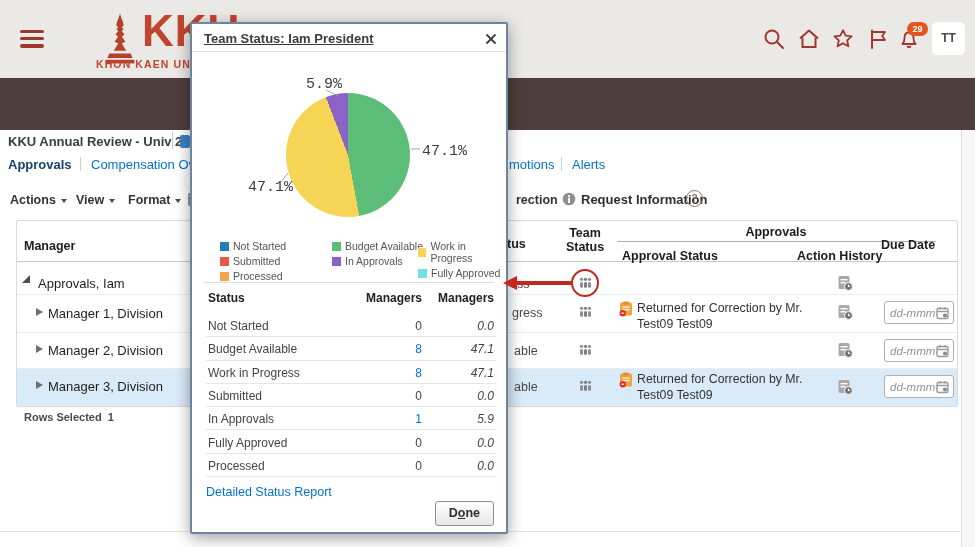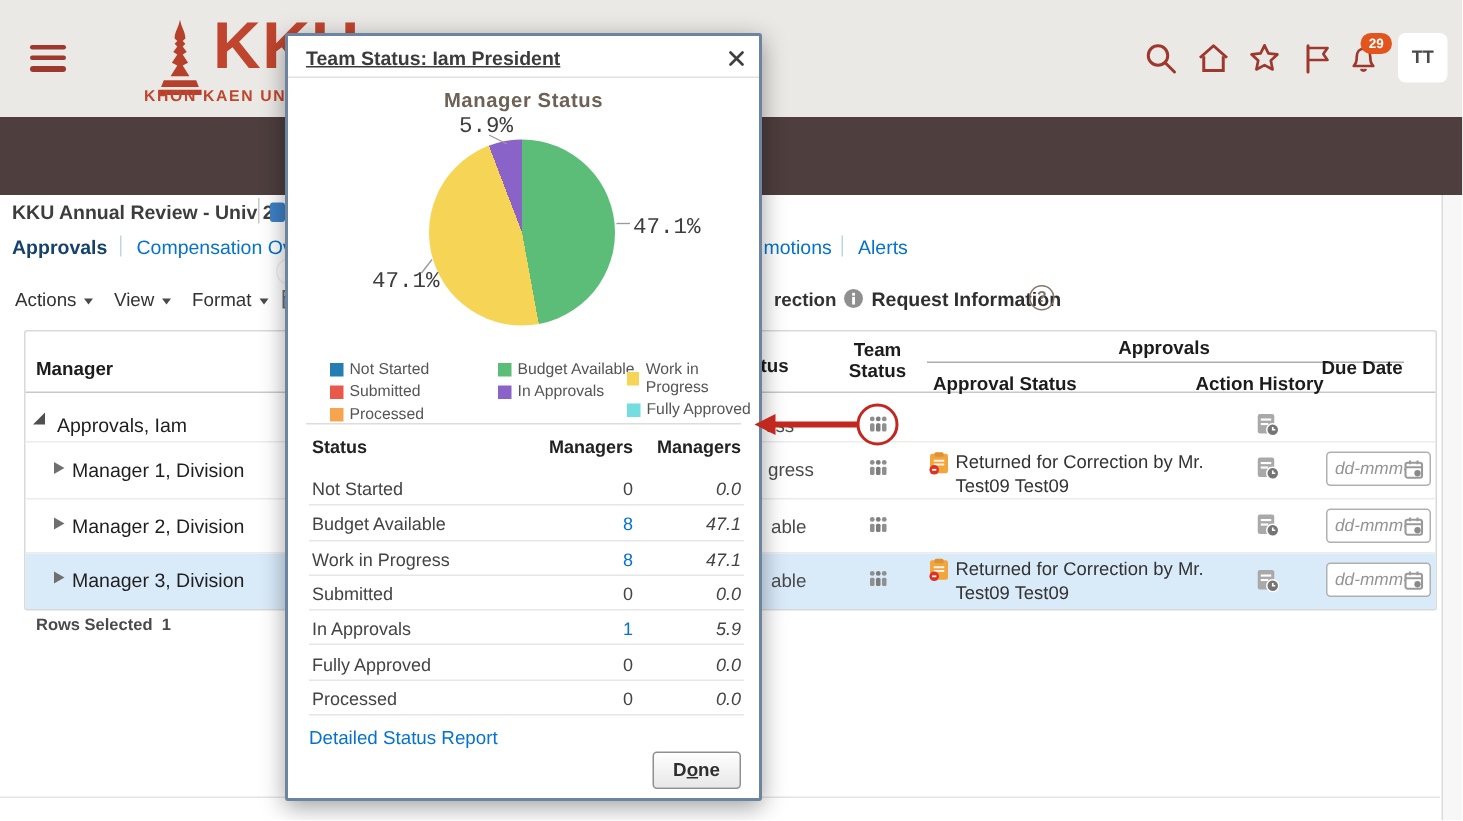--- a/index.html
+++ b/index.html
@@ -34,21 +34,21 @@
     background:rgba(255,255,255,.05); color:#fff; font-size:13.5px; text-align:center; line-height:26px; cursor:pointer; }
 
   
   .crumb { left:8px; top:134px; font-size:13px; font-weight:700; color:#3d3d3d; }
   .crumb-sep { left:172px; top:132px; width:1px; height:17px; background:#c9c9c9; }
   .crumb-icon { left:180px; top:135px; width:10px; height:13px; background:#3e80c6; border-radius:2px; }
   .tab { top:157px; font-size:13px; cursor:pointer; }
   .tab-active { color:#15416b; font-weight:700; }
   .tab-link { color:#0572ce; }
   .tab-sep { top:157px; width:1px; height:14px; background:#bfd3e6; }
-  .menu-item { top:193px; font-size:12.5px; color:#333; font-weight:400; cursor:pointer; }
+  .menu-item { top:193px; font-size:12.5px; color:#333; font-weight:700; cursor:pointer; }
   .caret { display:inline-block; width:0; height:0; border-left:3.5px solid transparent; border-right:3.5px solid transparent;
     border-top:4.5px solid #4a4a4a; margin-left:5px; vertical-align:middle; }
   .frag-text { font-size:12.5px; color:#333; font-weight:600; }
   .req-info { left:581px; top:192px; font-size:13px; color:#2f2f2f; font-weight:600; cursor:pointer; }
   .help-brown { left:686px; top:190px; width:17px; height:17px; border:1.5px solid #85756a; border-radius:50%;
     color:#85756a; font-size:10.5px; font-weight:700; text-align:center; line-height:14px; cursor:pointer; }
 
   
   .grid-panel { left:16px; top:220px; width:942px; height:187px; background:#fff; border:1px solid #d9d9d9; border-radius:2px; }
   .hdr-line { background:#c9c9c9; height:1px; }
@@ -340,21 +340,20 @@
 
   <div class="abs popup">
     <div class="abs pop-header">
       <div class="abs pop-title">Team Status: Iam President</div>
       <svg class="abs pop-close" viewBox="0 0 14 14">
         <line x1="3" y1="3" x2="11" y2="11" stroke="#3f3f3f" stroke-width="1.8" stroke-linecap="round"></line>
         <line x1="11" y1="3" x2="3" y2="11" stroke="#3f3f3f" stroke-width="1.8" stroke-linecap="round"></line>
         </svg>
     </div>
 
-    <div class="abs chart-title">Manager Status</div>
     <div class="abs pie"></div>
 
     <svg class="abs leaders" viewBox="0 0 318 230">
       <line x1="134" y1="38" x2="146" y2="44" stroke="#9a9a9a" stroke-width="0.9"></line>
       <line x1="219" y1="97" x2="228" y2="97" stroke="#9a9a9a" stroke-width="0.9"></line>
       <line x1="96" y1="121" x2="89" y2="130" stroke="#9a9a9a" stroke-width="0.9"></line>
     </svg>
     <div class="abs pie-label" style="left:112px; top:52px; width:40px; text-align:center">5.9%</div>
     <div class="abs pie-label" style="left:230px; top:119px">47.1%</div>
     <div class="abs pie-label" style="left:56px; top:155px">47.1%</div>

